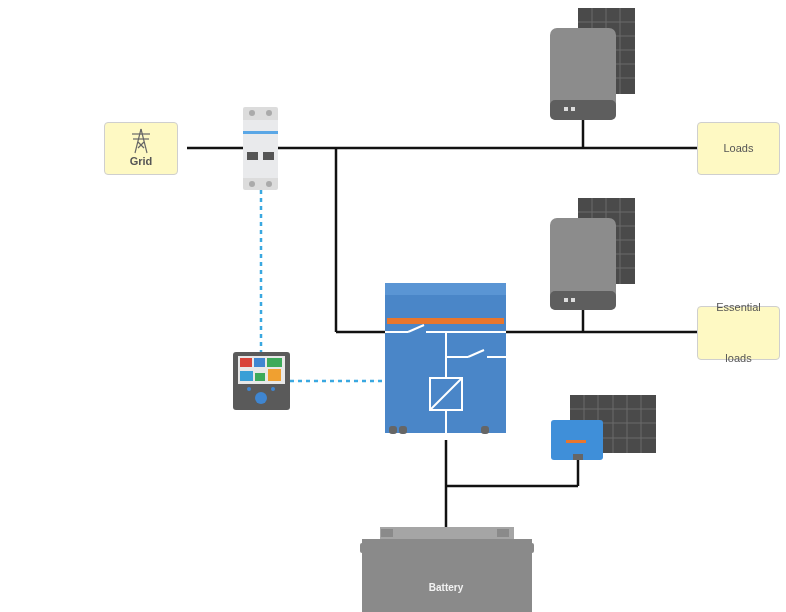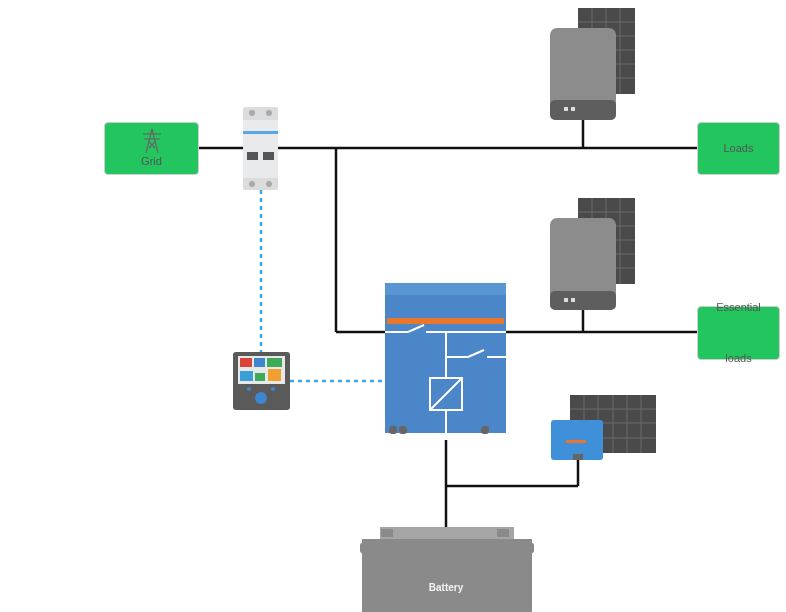--- a/index.html
+++ b/index.html
@@ -1,17 +1,17 @@
 <!DOCTYPE html>
 <html><head>
 <meta charset="utf-8">
 <style>
   html,body{margin:0;padding:0;background:#fff;}
   body{width:786px;height:612px;position:relative;overflow:hidden;font-family:"Liberation Sans",sans-serif;}
-  .box{position:absolute;background:#22c55e;border:1px solid #cfcfcf;border-radius:4px;color:#555;font-size:11px;display:flex;align-items:center;justify-content:center;text-align:center;line-height:15px;box-sizing:border-box;}
+  .box{position:absolute;background:#fef9c3;border:1px solid #cfcfcf;border-radius:4px;color:#555;font-size:11px;display:flex;align-items:center;justify-content:center;text-align:center;line-height:15px;box-sizing:border-box;}
   svg{position:absolute;left:0;top:0;}
   .battery-label{position:absolute;left:360px;top:582px;width:172px;text-align:center;color:#f2f2f2;font-weight:bold;font-size:10px;}
 </style>
 </head>
 <body>
 
 <svg width="786" height="612">
 
   <g stroke="#111" stroke-width="2.5" fill="none">
     <line x1="187" y1="148" x2="243" y2="148"></line>
@@ -132,21 +132,21 @@
 
   <g>
     <rect x="380" y="527" width="134" height="12" fill="#a5a5a5"></rect>
     <rect x="381" y="529" width="12" height="8" fill="#8a8a8a"></rect>
       <rect x="497" y="529" width="12" height="8" fill="#8a8a8a"></rect>
     <rect x="362" y="539" width="170" height="73" fill="#8a8a8a"></rect>
     <rect x="360" y="543" width="174" height="10" rx="2" fill="#8a8a8a"></rect>
   </g>
 </svg>
 
-<div class="box" style="left:104px;top:122px;width:95px;height:53px;flex-direction:column;">
+<div class="box" style="left:104px;top:122px;width:74px;height:53px;flex-direction:column;font-weight:bold;">
   <svg style="position:static" width="20" height="26" viewBox="0 0 20 26">
     <g stroke="#666" stroke-width="1.2" fill="none">
       <line x1="10" y1="1" x2="4" y2="25"></line>
         <line x1="10" y1="1" x2="16" y2="25"></line>
       <line x1="1" y1="6" x2="19" y2="6"></line>
         <line x1="2" y1="11" x2="18" y2="11"></line>
       <line x1="7" y1="14" x2="13" y2="20"></line>
         <line x1="13" y1="14" x2="7" y2="20"></line>
     </g>
   </svg>

